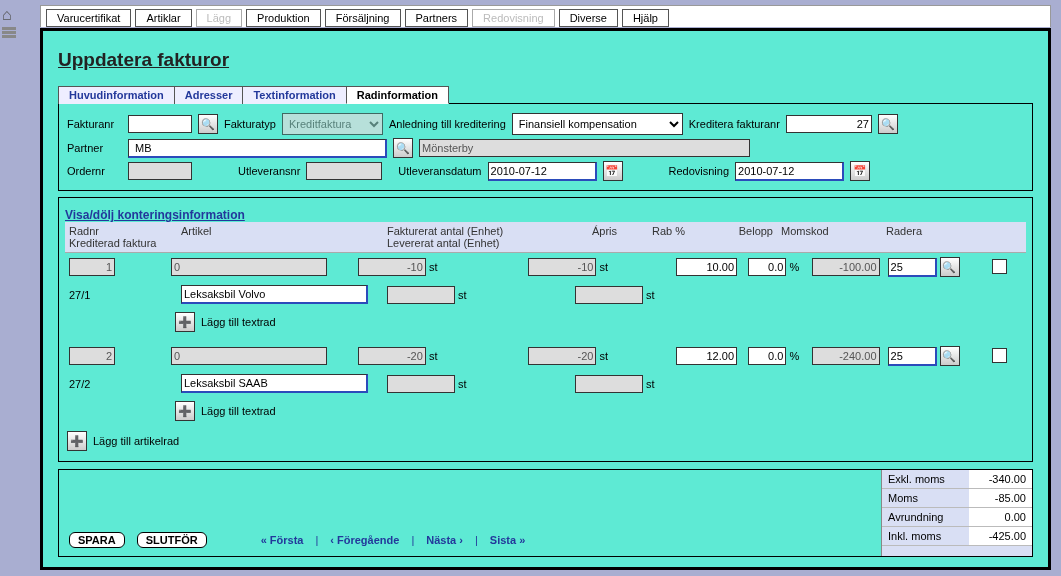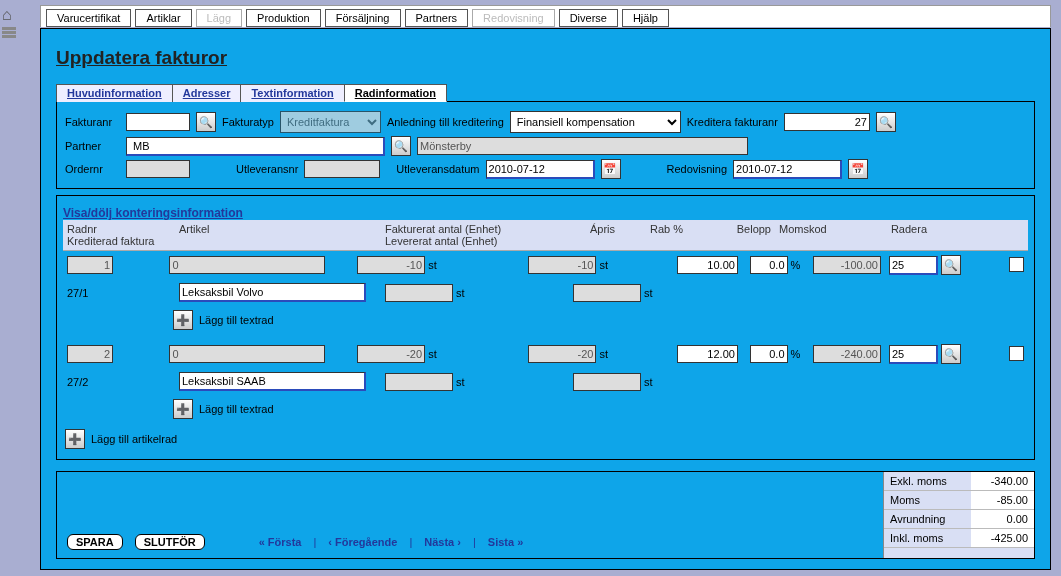--- a/index.html
+++ b/index.html
@@ -4,24 +4,24 @@
 <style>
   body{margin:0;font-family:Verdana,Geneva,sans-serif;font-size:11px;background:#a9aed1;color:#000;}
   .app{width:1061px;height:576px;position:relative;}
   .lefttoolbar{position:absolute;left:2px;top:6px;display:flex;flex-direction:column;gap:3px;}
   .lefttoolbar .home{font-size:16px;color:#555;}
   .lefttoolbar .menu{display:flex;flex-direction:column;gap:1px;}
   .lefttoolbar .menu div{width:14px;height:3px;background:#888;}
   .toptabs{position:absolute;top:5px;left:40px;right:10px;display:flex;gap:4px;background:#fff;border:1px solid #999;border-bottom:none;padding:3px 5px 0;}
   .toptabs .tab{background:#fff;border:1px solid #555;padding:2px 10px;font-size:11px;cursor:default;}
   .toptabs .tab.disabled{color:#bbb;border-color:#aaa;}
-  .panel{position:absolute;top:28px;left:40px;right:10px;bottom:6px;background:#0ea5e9;border:1px solid #000000;padding:18px 15px 10px;}
+  .panel{position:absolute;top:28px;left:40px;right:10px;bottom:6px;background:#5eead4;border:3px solid #000000;padding:18px 15px 10px;}
   h2.title{font-size:19px;font-weight:bold;margin:0 0 15px 0;color:#222;text-decoration:underline;}
   .subtabs{display:flex;gap:0;margin-bottom:0;}
-  .subtabs .t{padding:2px 10px;border:1px solid #555;border-bottom:none;background:#eef;color:#23389b;margin-right:-1px;font-weight:bold;font-size:11px;text-decoration:underline;}
+  .subtabs .t{padding:2px 10px;border:1px solid #555;border-bottom:none;background:#eef;color:#23389b;margin-right:-1px;font-weight:bold;font-size:11px;}
   .subtabs .t.active{background:#fff;color:#000;border-bottom:1px solid #fff;position:relative;z-index:2;}
   .formbox{border:1px solid #000;padding:6px 8px;margin-top:-1px;}
   .row{display:flex;align-items:center;gap:6px;margin:3px 0;flex-wrap:nowrap;}
   label.f{width:55px;}
   input[type=text].fld, .fld{border:1px solid #333;background:#fff;font-family:inherit;font-size:11px;height:16px;padding:0 2px;box-sizing:content-box;}
   .fld.ro{background:#ddd;color:#555;}
   .fld.blue{background:#fff;border-bottom:2px solid #2b4bbb;border-right:2px solid #2b4bbb;}
   .btnicon{width:18px;height:18px;border:1px solid #333;background:linear-gradient(#fff,#ccc);display:inline-flex;align-items:center;justify-content:center;font-size:11px;cursor:default;}
   select.fld{height:20px;}
   .linkhead{color:#23389b;text-decoration:underline;font-weight:bold;font-size:12px;margin-top:6px;display:block;}
@@ -31,21 +31,21 @@
   .grow{display:flex;align-items:center;padding:2px 0;gap:0;}
   .grow .c{padding:2px 4px;}
   .c-radnr{width:104px;}
   .c-art{width:198px;}
   .c-fa1{width:180px;}
   .c-fa2{width:146px;}
   .c-apris{width:76px;text-align:right;}
   .c-rab{width:60px;text-align:right;}
   .c-bel{width:80px;text-align:right;}
   .c-moms{width:90px;}
-  .c-del{width:50px;text-align:right;}
+  .c-del{width:50px;text-align:center;}
   .actionlink{color:#000;margin:4px 0 10px 110px;display:flex;align-items:center;gap:6px;}
   .addrow{margin:10px 0 0 2px;display:flex;align-items:center;gap:6px;}
   .footer{position:absolute;left:15px;right:15px;bottom:10px;border:1px solid #000;height:86px;}
   .footer .nav{position:absolute;bottom:8px;left:10px;display:flex;align-items:center;gap:12px;}
   .footer .nav a{color:#23389b;text-decoration:none;font-weight:bold;}
   .footer .nav .sep{color:#23389b;}
   .btn{border:1.5px solid #000;padding:1px 8px;font-weight:bold;background:#fff;font-family:inherit;font-size:11px;border-radius:6px;}
   .totals{position:absolute;right:0;top:0;bottom:0;border-left:1px solid #888;background:#d9dff4;width:150px;}
   .totals table{width:100%;font-size:11px;border-collapse:collapse;}
   .totals td{padding:3px 6px;border-bottom:1px solid #bbb;}

